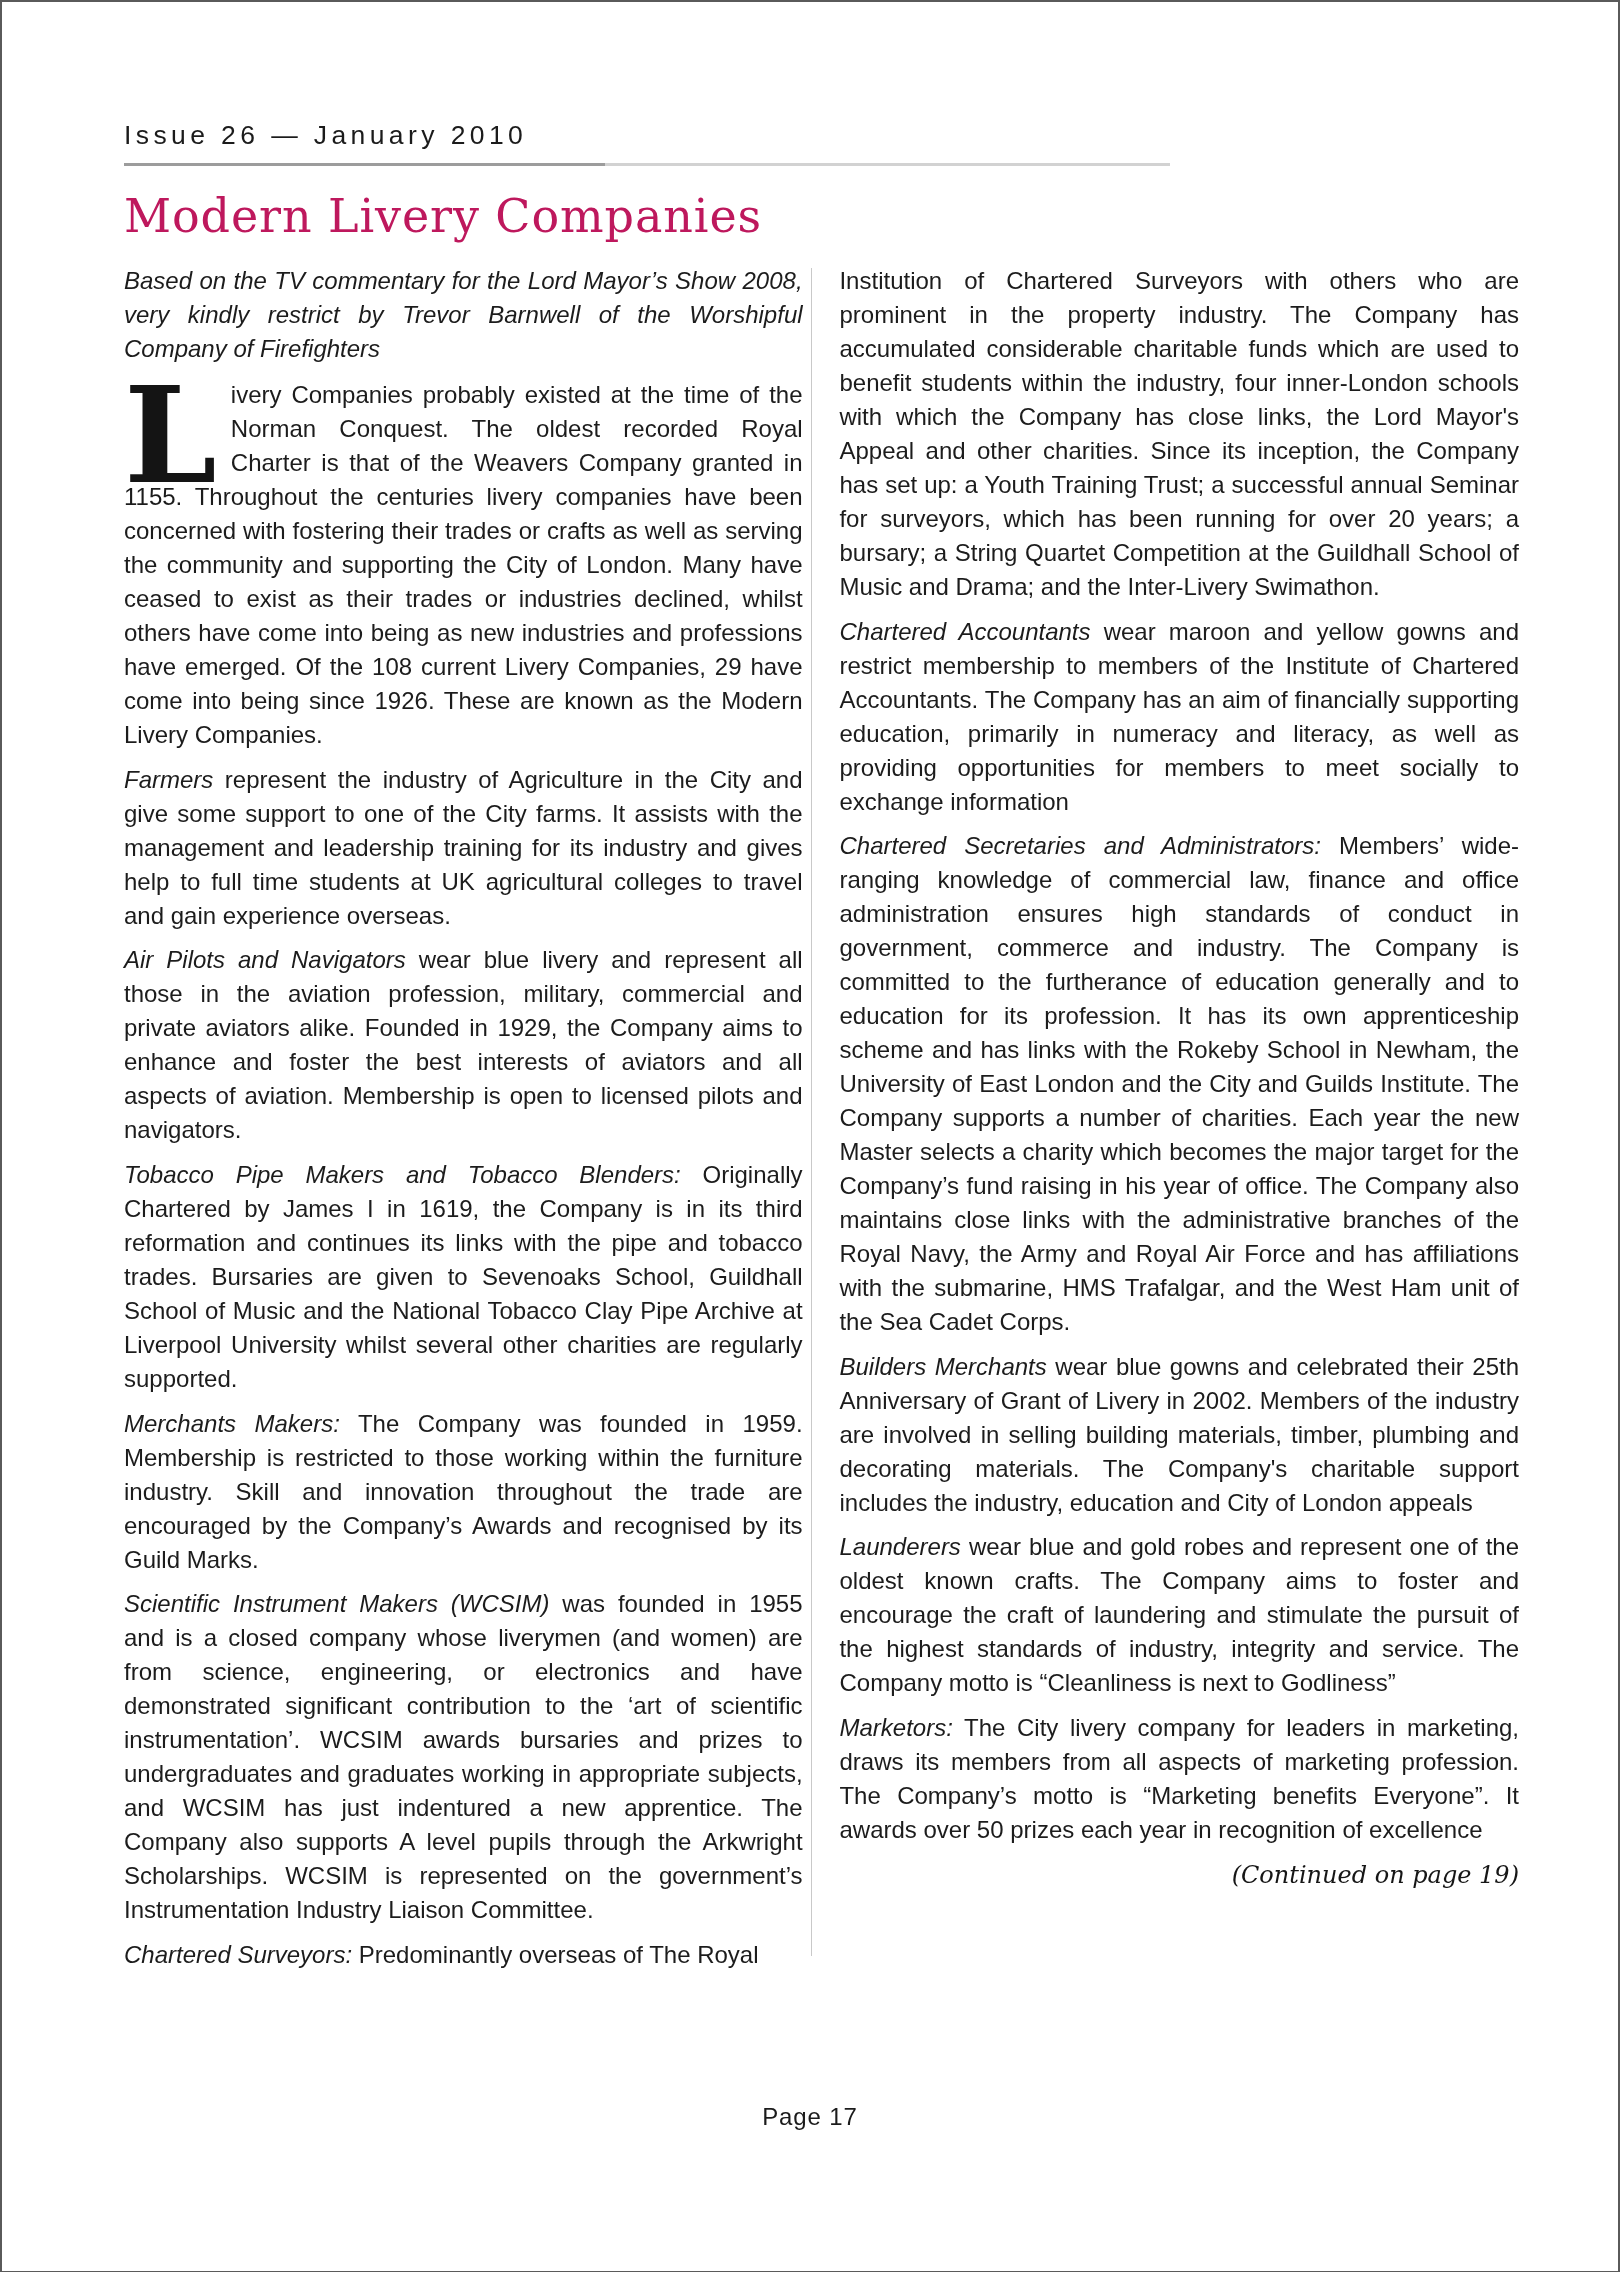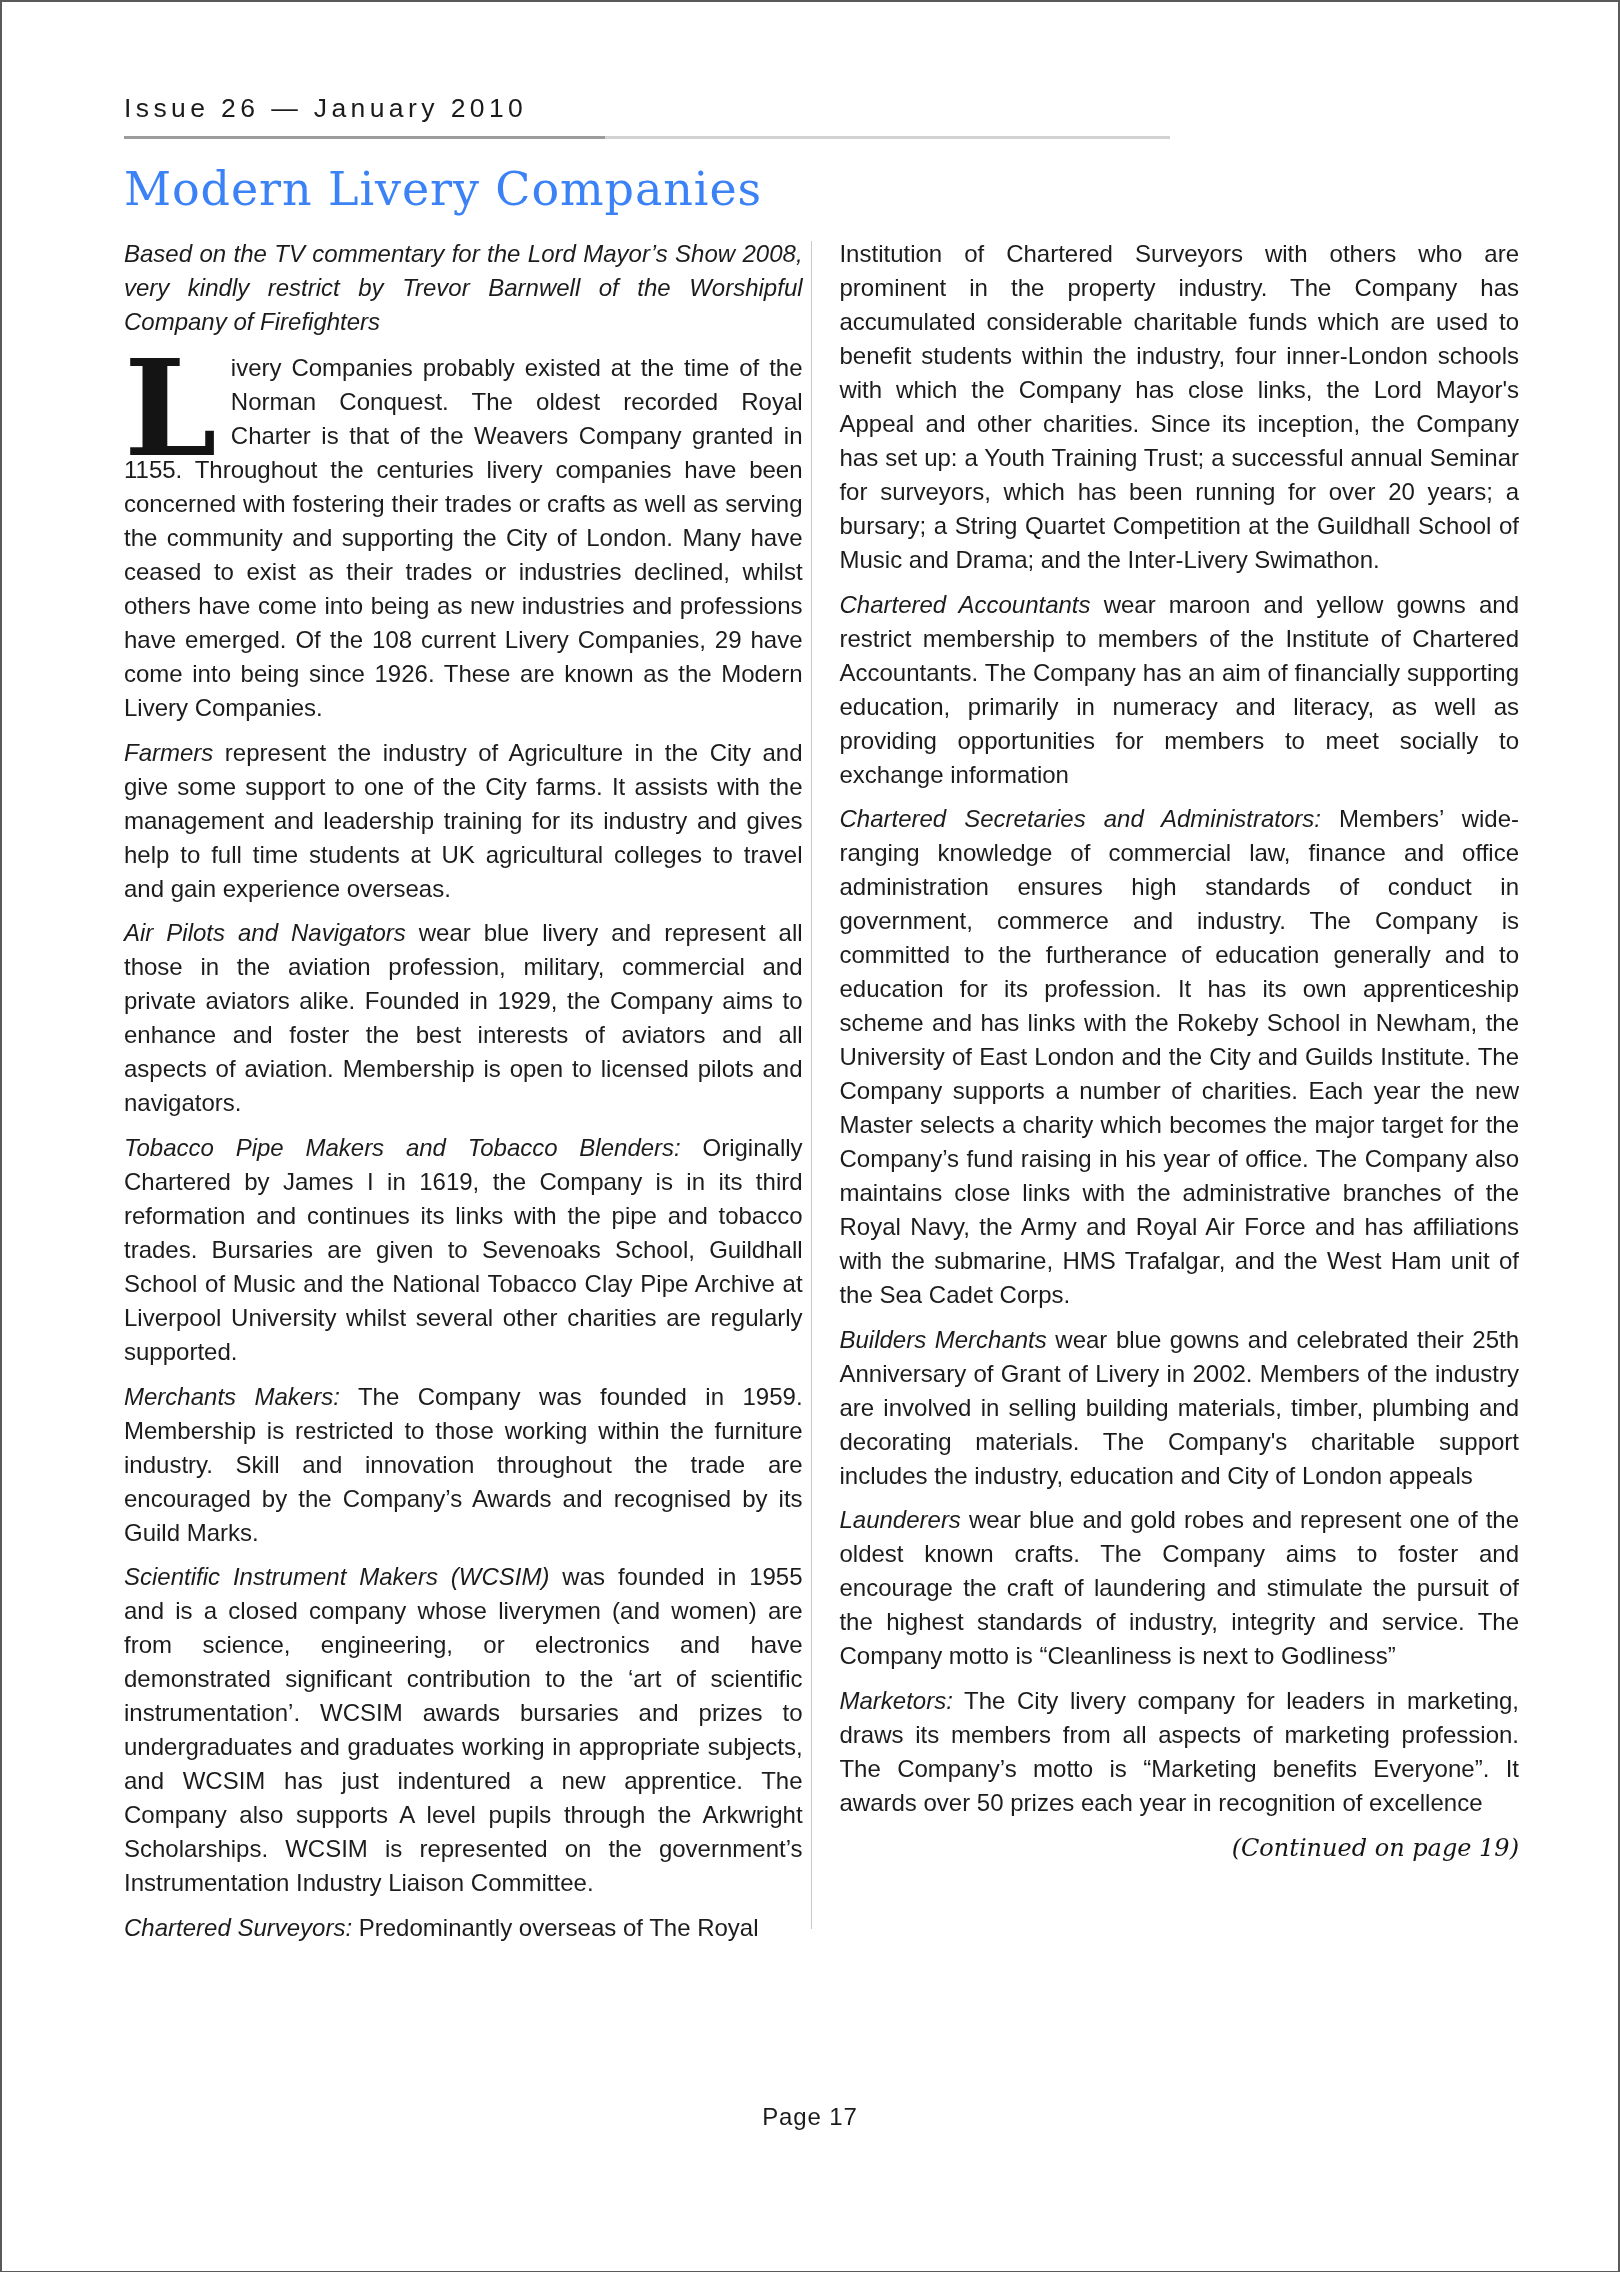--- a/index.html
+++ b/index.html
@@ -7,41 +7,41 @@
     width: 1620px;
     height: 2273px;
     box-sizing: border-box;
     background: #ffffff;
     border: 2.6px solid #5a5a5a;
     overflow: hidden;
     font-family: "Liberation Sans", sans-serif;
     color: #1c1c1c;
   }
   .page-inner {
-    padding: 91px 99px 0 122px;
+    padding: 118px 99px 0 122px;
   }
   .issue-line {
     font-size: 26.5px;
     letter-spacing: 4.4px;
     color: #1b1b1b;
     white-space: nowrap;
   }
   .header-rule {
     margin-top: 11.5px;
     height: 3.5px;
     width: 1046px;
     background: linear-gradient(to right, #9c9c9c 0 46%, #d2d2d2 46% 100%);
   }
   .page-title {
     font-family: "DejaVu Serif", serif;
     font-weight: 500;
     font-size: 46px;
     letter-spacing: 0.9px;
     margin: 23px 0 21px 0;
-    color: #3b82f6;
+    color: #be185d;
   }
   .columns {
     display: flex;
     align-items: stretch;
   }
   .col {
     font-size: 24px;
     line-height: 34px;
     text-align: justify;
   }

